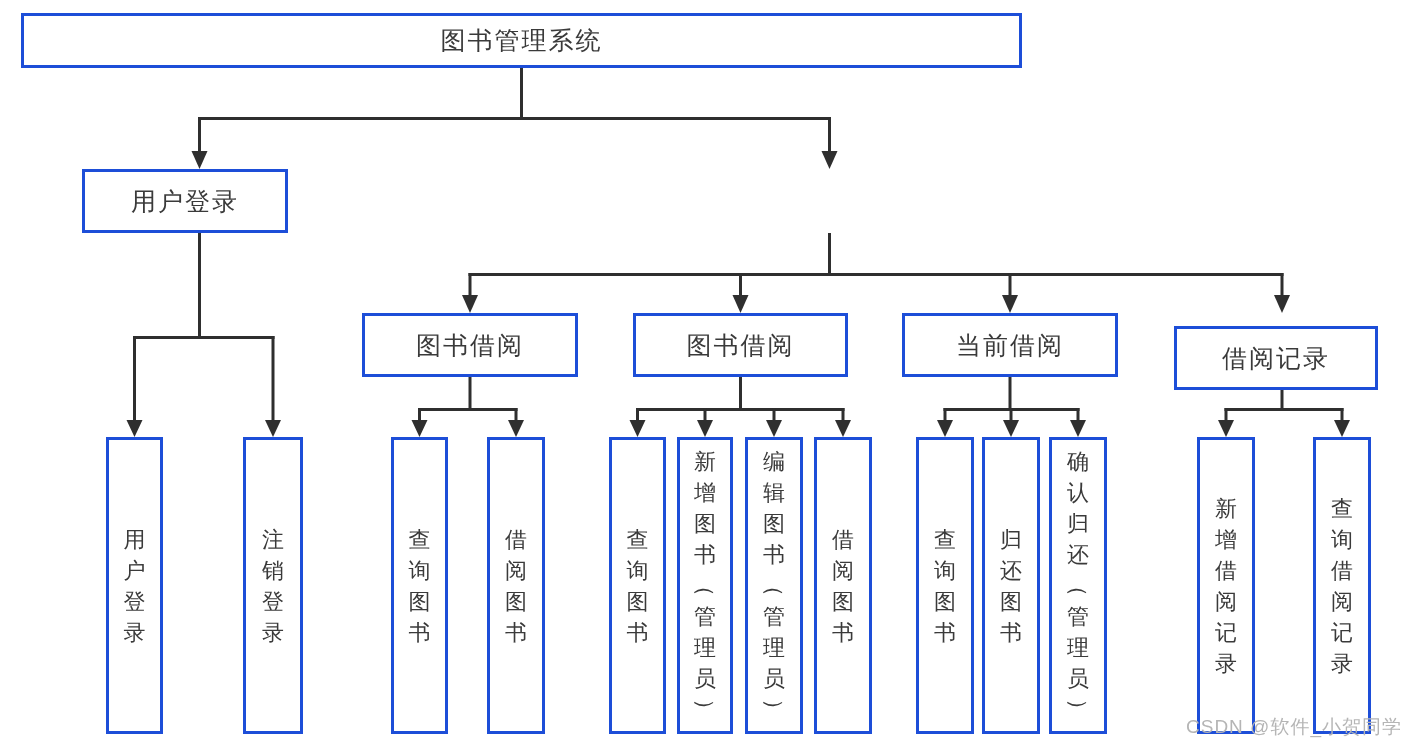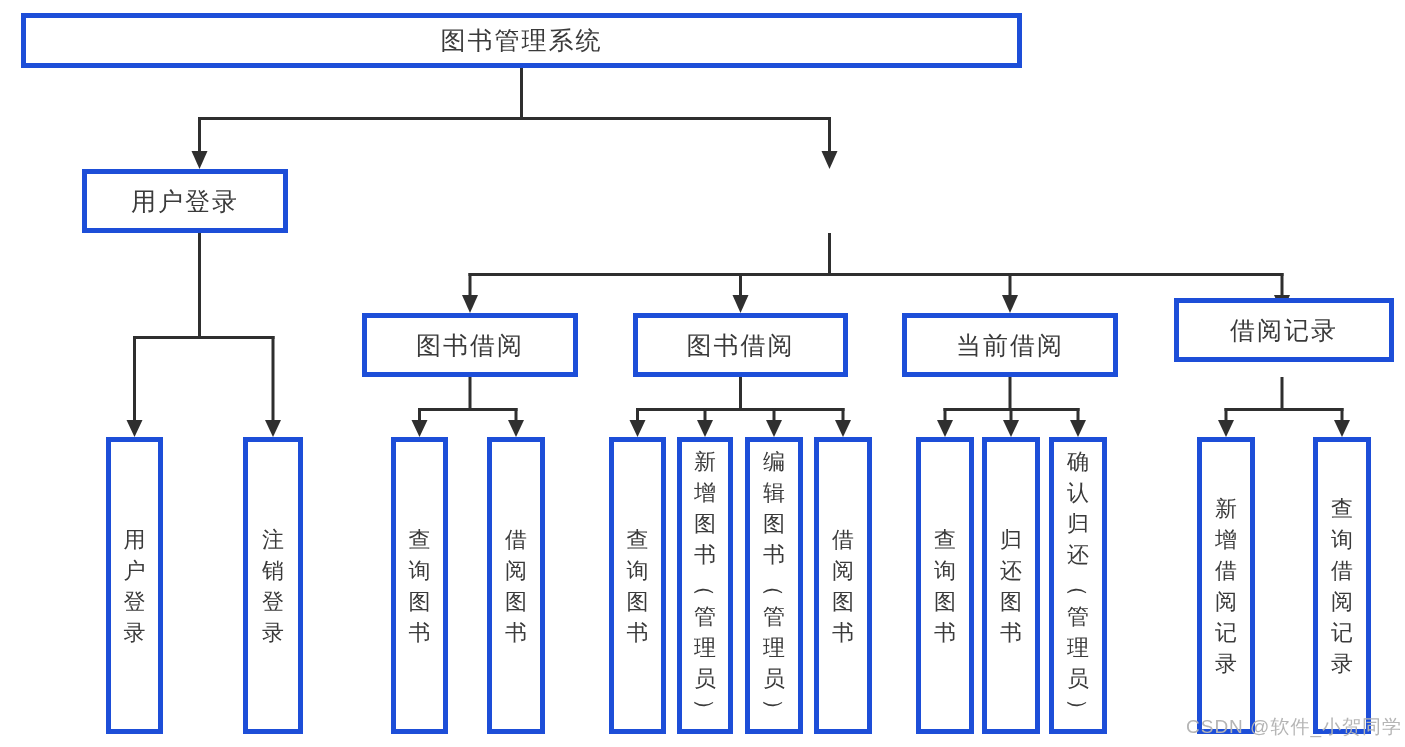--- a/index.html
+++ b/index.html
@@ -12,21 +12,21 @@
     font-family: "Liberation Sans", "DejaVu Sans", sans-serif;
     color: #3a3a3a;
     overflow: hidden;
   }
   .connectors { position: absolute; left: 0; top: 0; z-index: 1; }
   .connectors line { stroke: #2f2f2f; stroke-width: 3; }
   .connectors polygon { fill: #2f2f2f; stroke: none; }
   .box {
     position: absolute;
     background: #ffffff;
-    border: 5px solid #1d4ed8;
+    border: 3px solid #1d4ed8;
     display: flex;
     align-items: center;
     justify-content: center;
     z-index: 2;
   }
   .h-label {
     font-size: 25px;
     letter-spacing: 2px;
     white-space: nowrap;
     color: #3a3a3a;
@@ -138,21 +138,21 @@
 
   <div class="box" style="left:362px;top:313px;width:216px;height:64px">
     <span class="h-label">图书借阅</span>
   </div>
   <div class="box" style="left:902px;top:313px;width:216px;height:64px">
     <span class="h-label">当前借阅</span>
   </div>
   <div class="box" style="left:633px;top:313px;width:215px;height:64px">
     <span class="h-label">图书借阅</span>
   </div>
-  <div class="box" style="left:1174px;top:298px;width:220px;height:64px">
+  <div class="box" style="left:1174px;top:326px;width:204px;height:64px">
     <span class="h-label">借阅记录</span>
   </div>
 
   <div class="box" style="left:106px;top:437px;width:57px;height:297px">
     <div class="vtext">
         <span>用</span>
         <span>户</span>
         <span>登</span>
         <span>录</span>
       </div>

